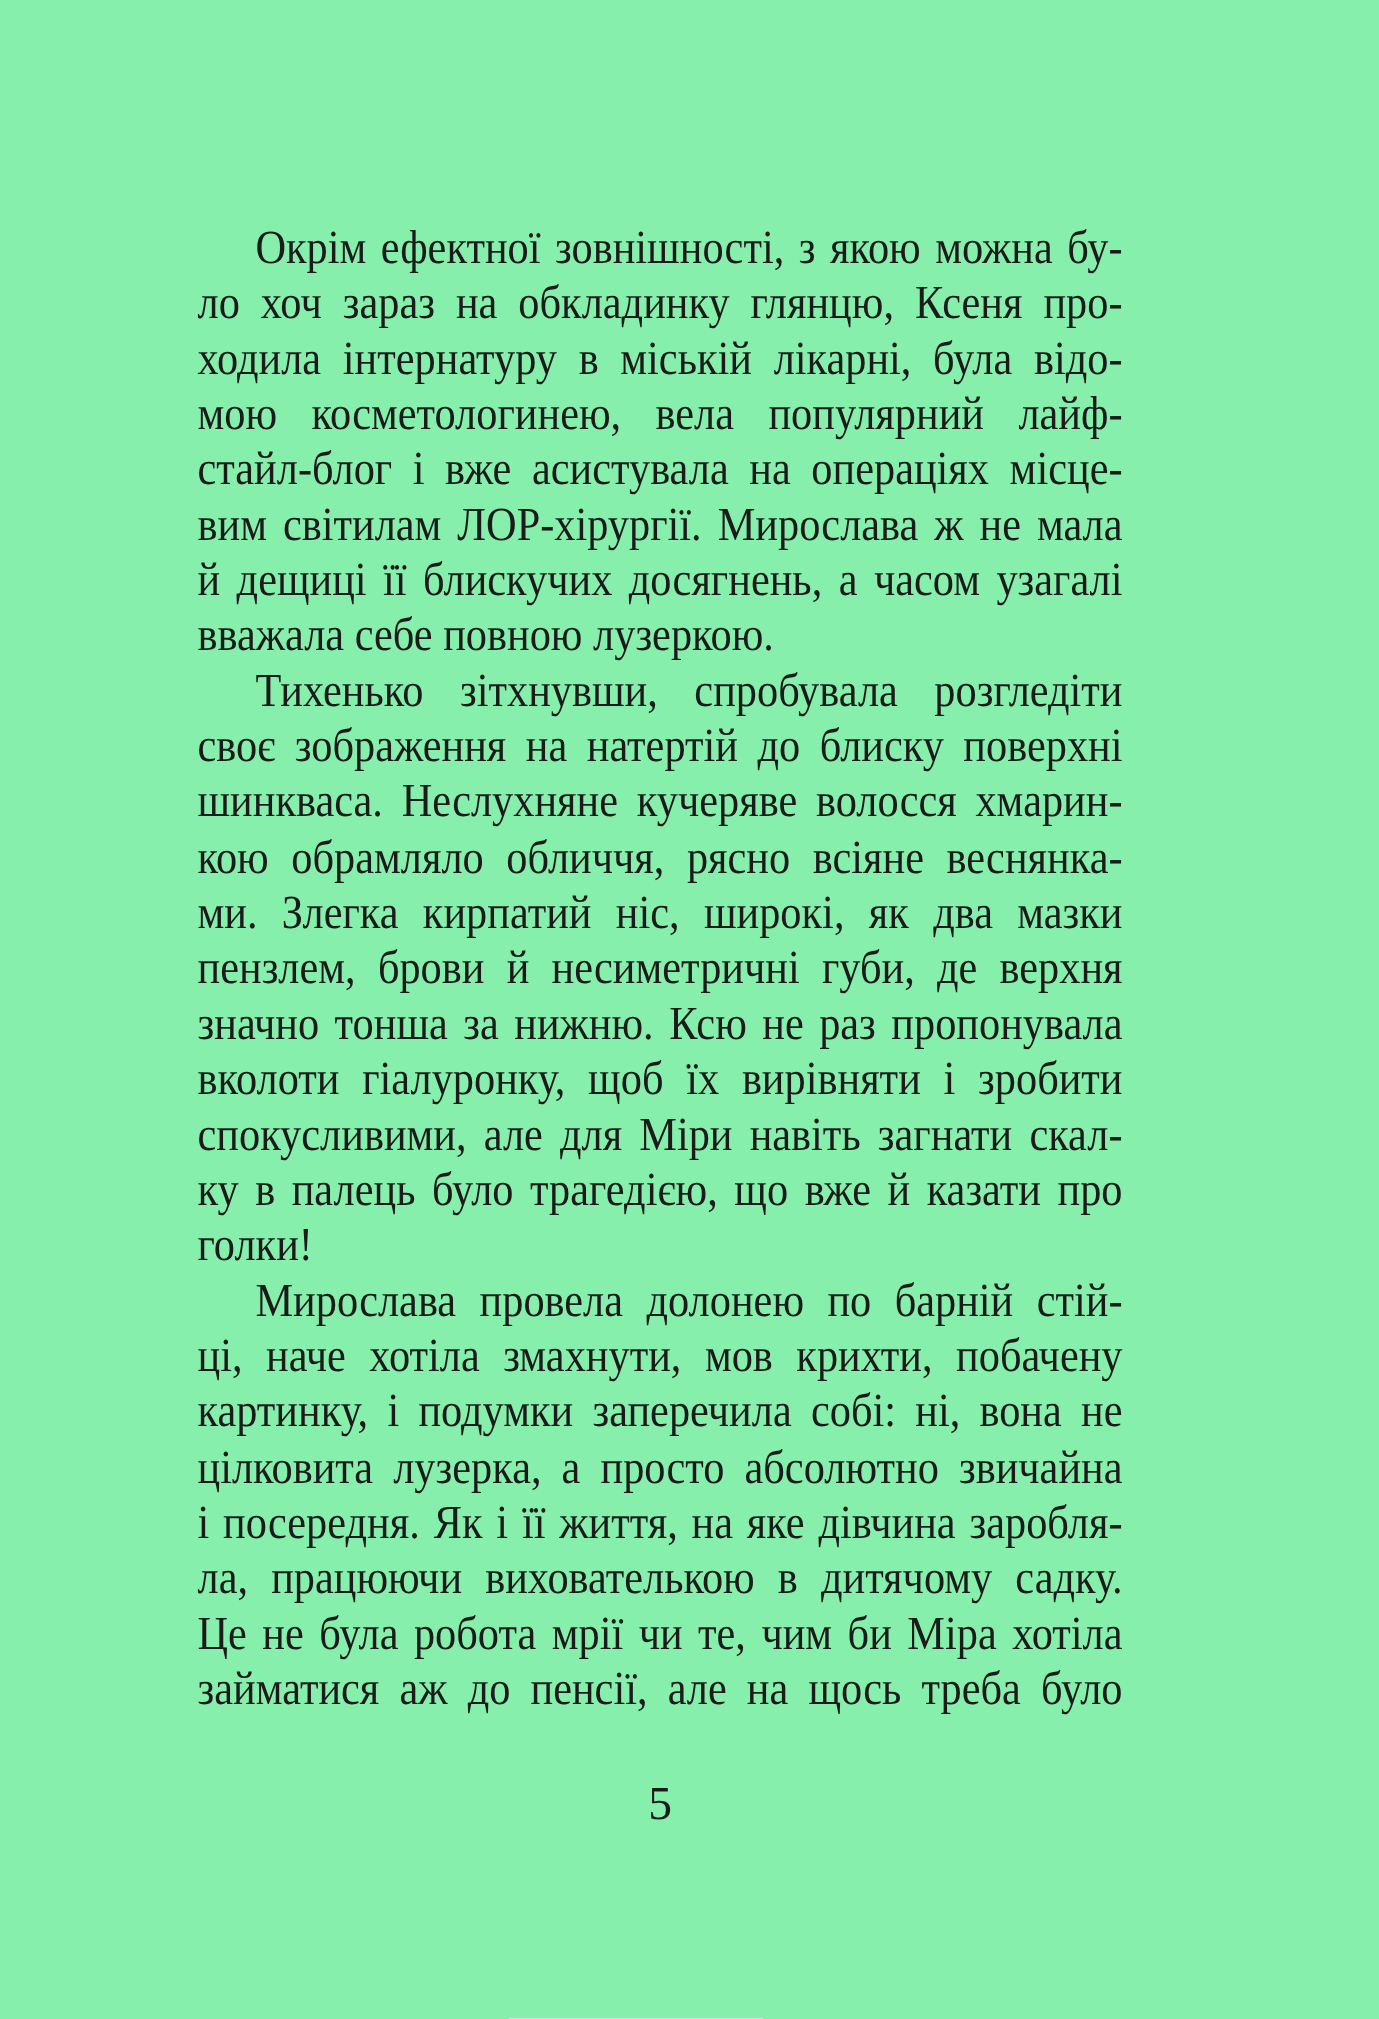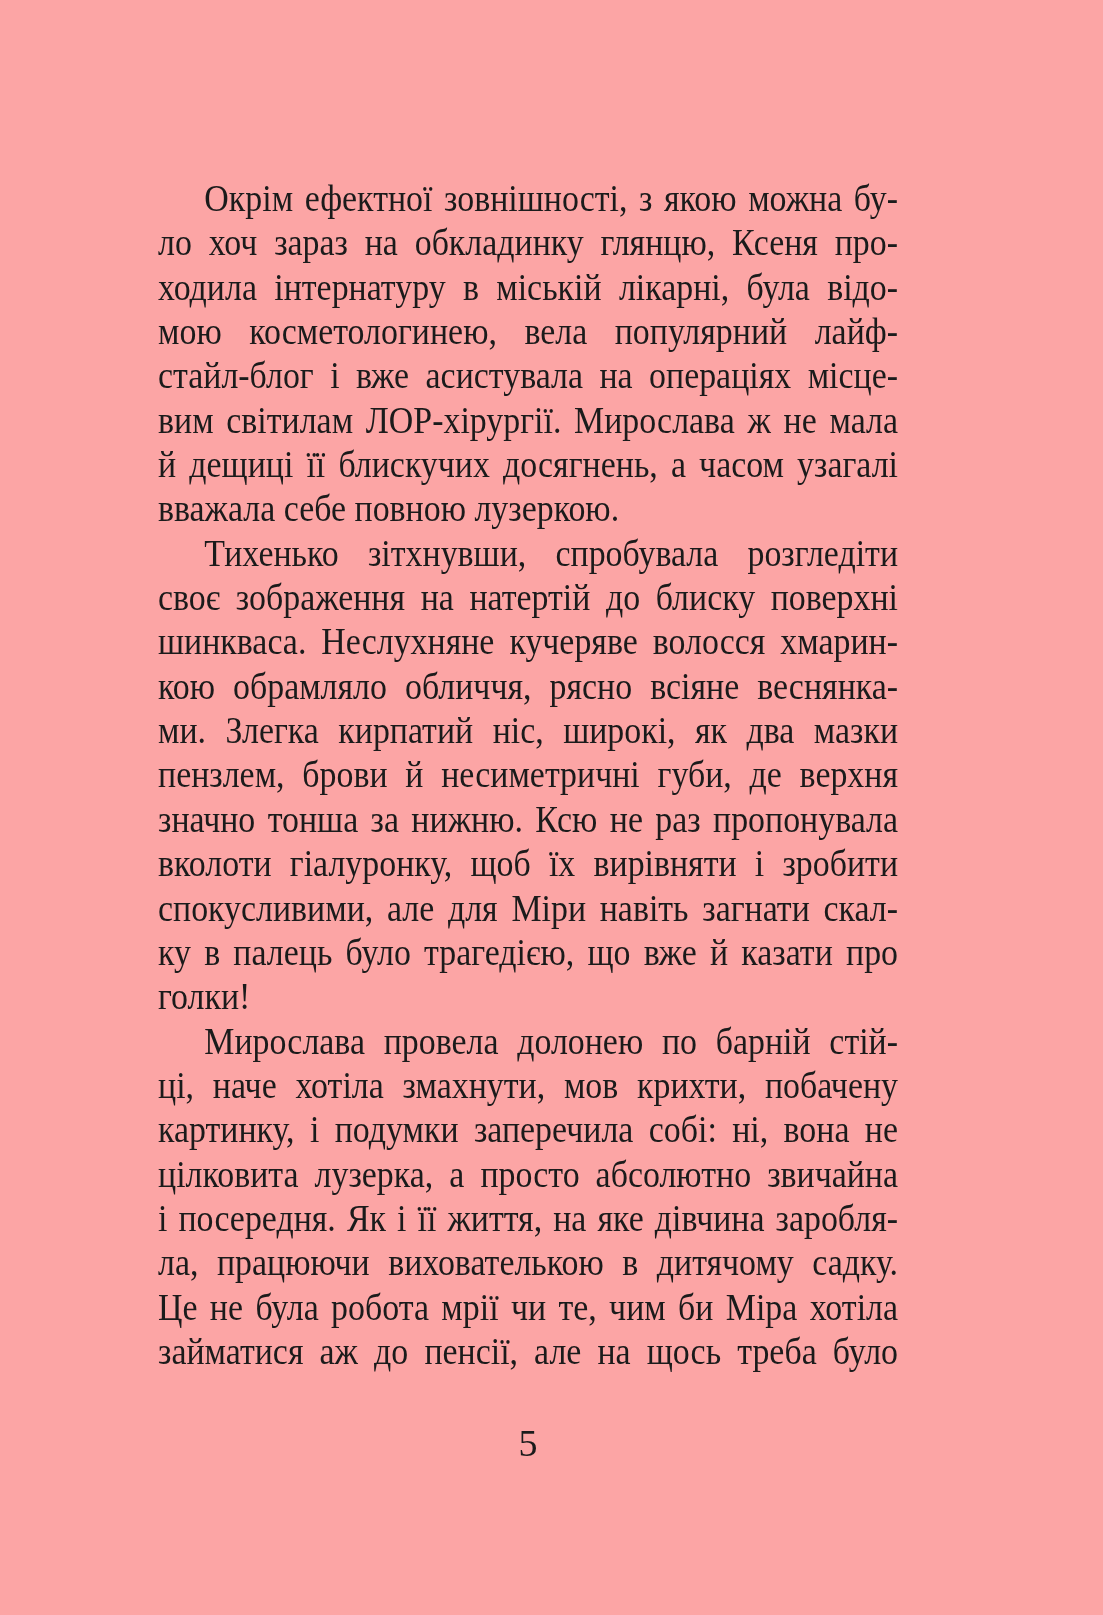--- a/index.html
+++ b/index.html
@@ -4,21 +4,21 @@
 <style>
   html, body {
     margin: 0;
     padding: 0;
     background: #ffffff;
   }
   #book-page {
     position: relative;
     width: 1103px;
     height: 1615px;
-    background: #fca5a5;
+    background: #86efac;
     overflow: hidden;
     font-family: "Liberation Serif", "DejaVu Serif", serif;
     color: #1b1b1b;
   }
   .text-block {
     position: absolute;
     left: 158px;
     top: 176px;
     width: 740px;
   }

